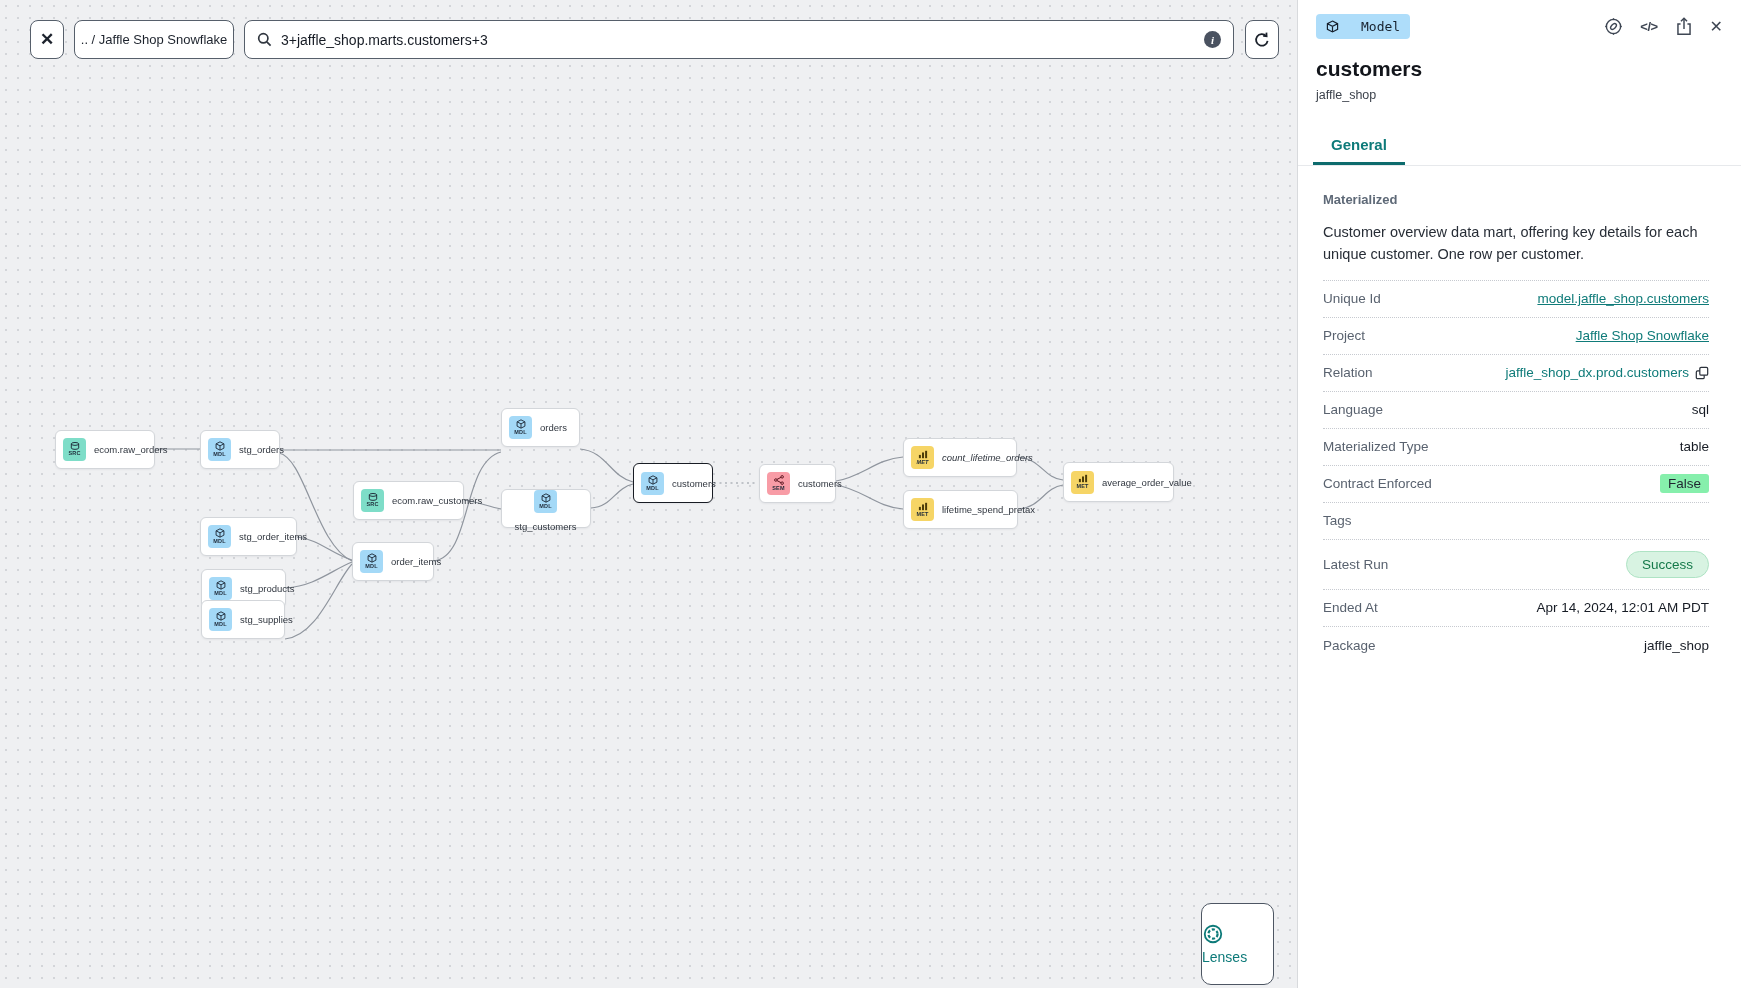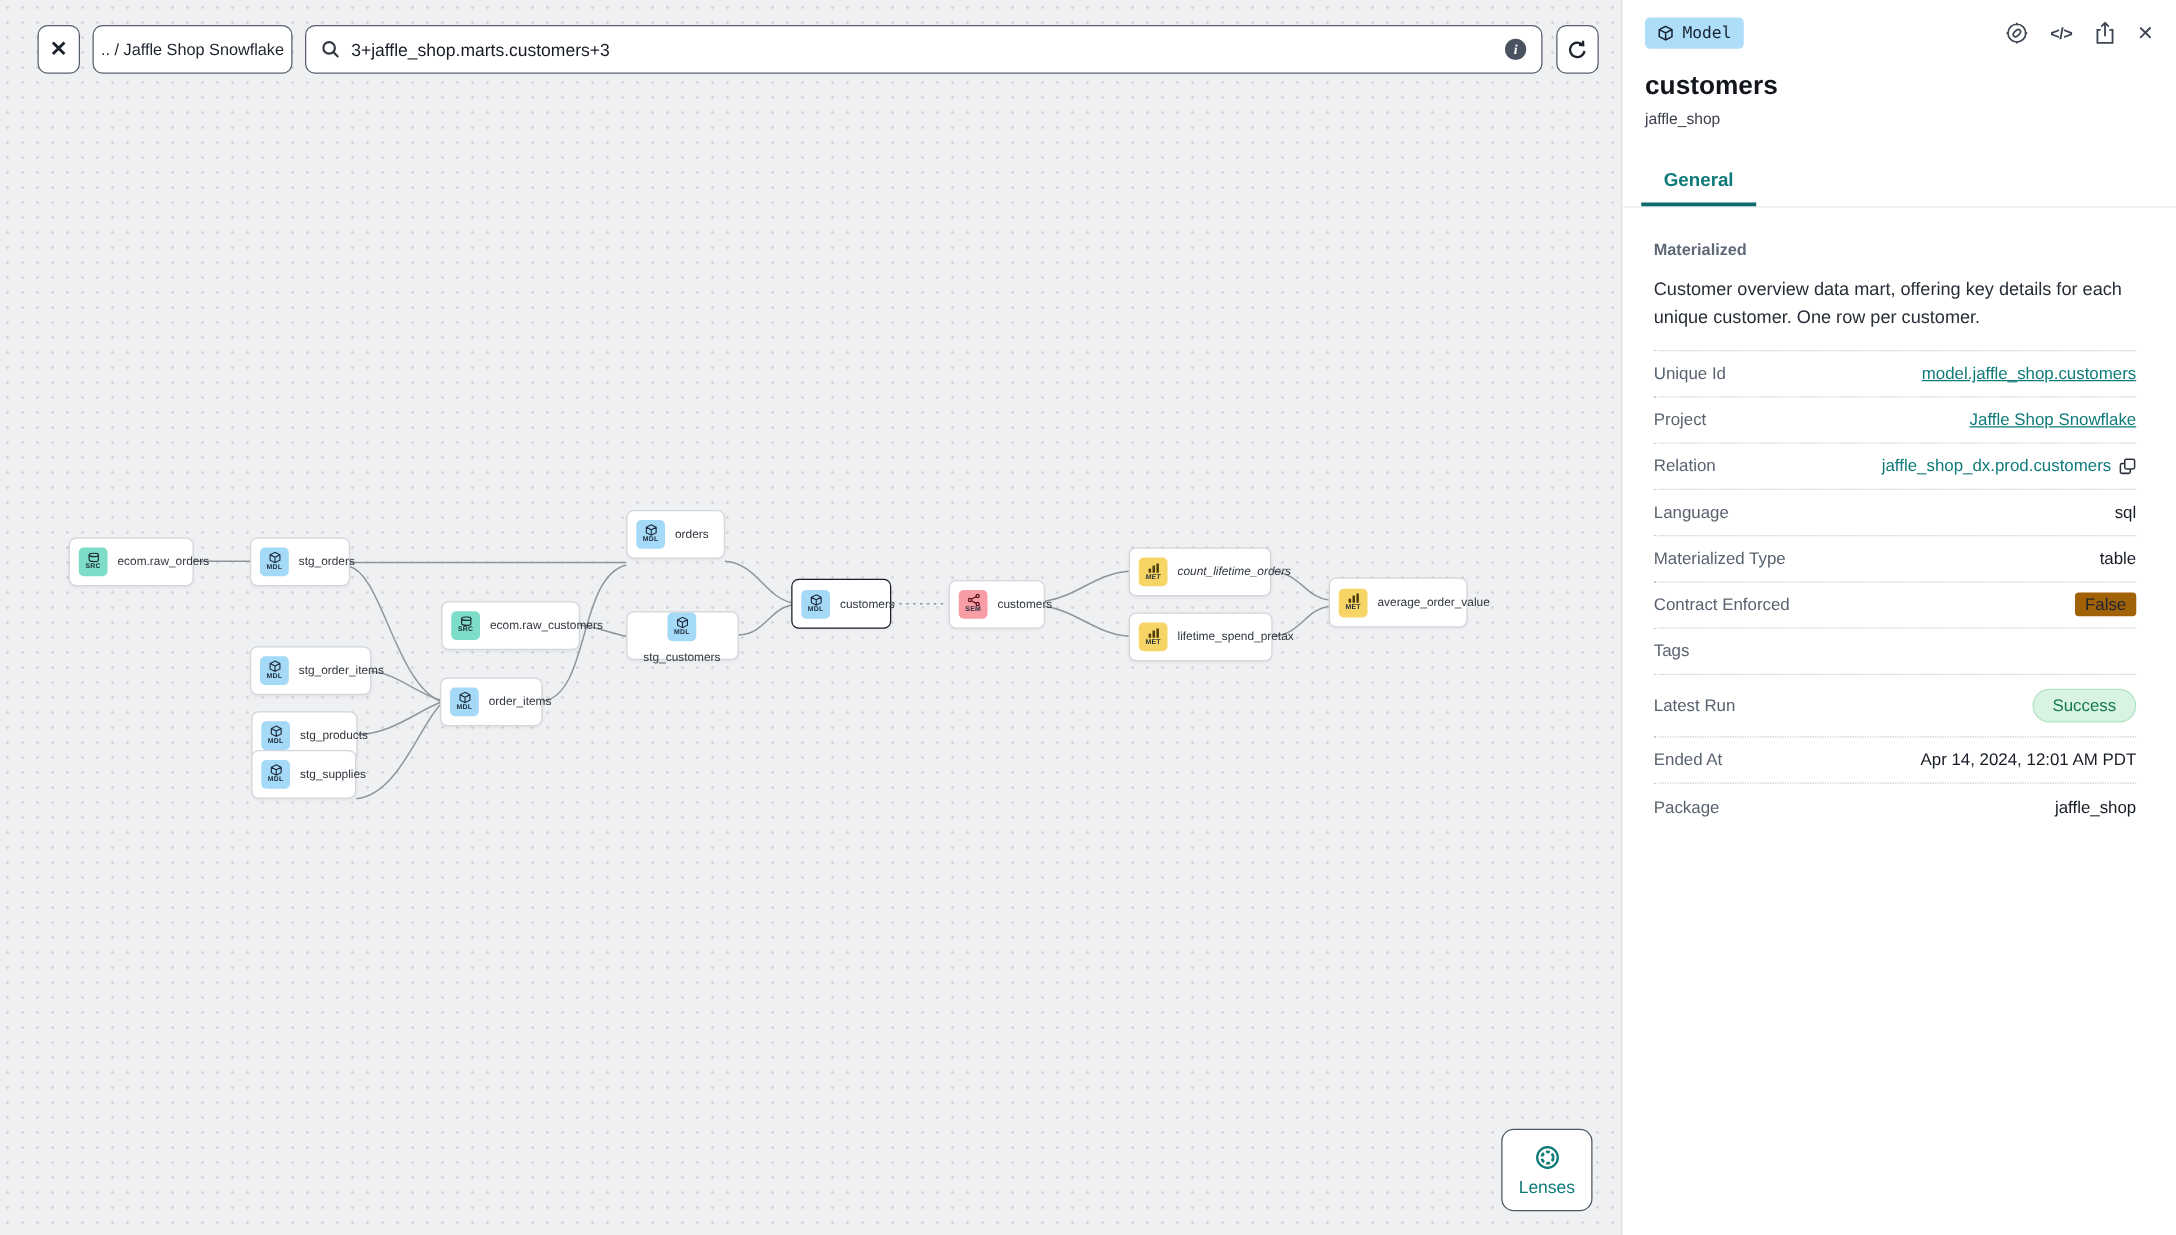--- a/index.html
+++ b/index.html
@@ -37,29 +37,29 @@
     align-items:center; justify-content:center; flex:0 0 auto; }
   .node-icon svg { display:block; }
   .node-kind { font-size:5.5px; font-weight:700; letter-spacing:.2px; color:#1e2a38; line-height:1; margin-top:1px; }
   .node-icon.src { background:#7eddc8; }
   .node-icon.mdl { background:#a4d9f7; }
   .node-icon.sem { background:#f89ca6; }
   .node-icon.met { background:#f6d566; }
   .node-label { font-size:9.5px; color:#30363f; white-space:nowrap; }
 
   
-  .lenses { position:absolute; left:1201px; top:903px; width:73px; height:66px; background:#fff;
+  .lenses { position:absolute; left:1201px; top:903px; width:73px; height:82px; background:#fff;
     border:1.5px solid #4d5663; border-radius:10px; display:flex; flex-direction:column;
-    align-items:center; justify-content:center; gap:4px; cursor:pointer; }
+    justify-content:center; gap:4px; cursor:pointer; }
   .lenses-label { font-size:14px; color:#0d7a79; }
 
   
   .panel { position:absolute; right:0; top:0; bottom:0; width:443px; background:#fff; }
   .panel-head { display:flex; align-items:center; justify-content:space-between; padding:14px 18px 10px 18px; }
-  .type-badge { display:inline-flex; align-items:center; gap:7px; background:#aeddfa; color:#17212e;
+  .type-badge { display:inline-flex; align-items:center; gap:22px; background:#aeddfa; color:#17212e;
     font-family:"DejaVu Sans Mono", monospace; font-size:13px; padding:5px 10px; border-radius:4px; }
   .head-icons { display:flex; align-items:center; gap:17px; color:#3e4653; }
   .hicon { cursor:pointer; display:flex; align-items:center; }
   .code-icon { font-size:13px; font-weight:700; letter-spacing:-.5px; color:#3e4653; }
   .x-icon { font-size:16px; color:#3e4653; }
 
   .title-block { padding:8px 18px 0 18px; }
   .panel-title { font-size:21px; font-weight:700; color:#12151b; }
   .panel-sub { font-size:12.5px; color:#3c424c; margin-top:7px; }
 
@@ -74,21 +74,21 @@
 
   .meta-row { display:flex; align-items:center; justify-content:space-between; min-height:37px;
     border-bottom:1px dotted #c7cad0; font-size:13.5px; }
   .meta-row:last-child { border-bottom:none; }
   .meta-label { color:#59626f; }
   .meta-value { color:#171c25; text-align:right; }
   .link { color:#0f7b79; text-decoration:underline; cursor:pointer; }
   .teal { color:#0f7b79; }
   .val-copy { display:flex; align-items:center; gap:6px; }
   .copy-icon { cursor:pointer; display:flex; }
-  .badge-gray { background:#a16207; border-radius:3px; padding:2px 8px; color:#1f2430; }
+  .badge-gray { background:#86efac; border-radius:3px; padding:2px 8px; color:#1f2430; }
   .pill-green { background:#d8f3e2; border:1px solid #aee3c4; border-radius:999px;
     padding:5px 15px; color:#15794a; font-size:13.5px; cursor:pointer; }
 </style>
 </head>
 <body>
 
 <div class="app">
 
   <div class="canvas">
 

